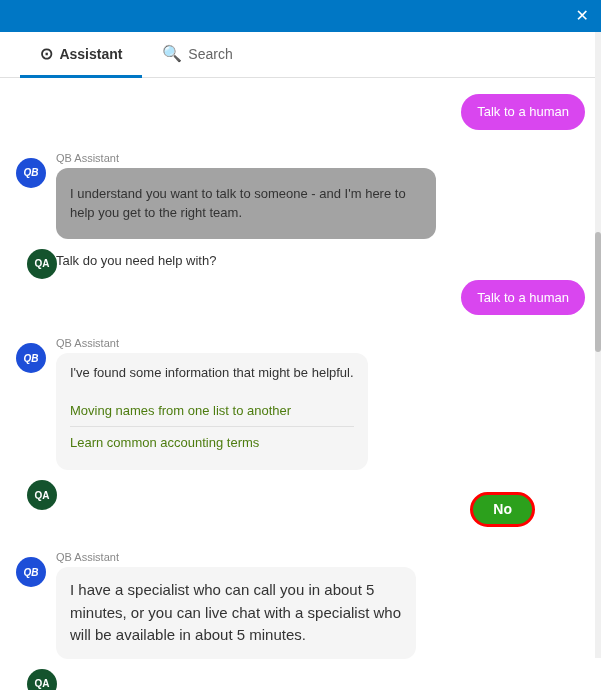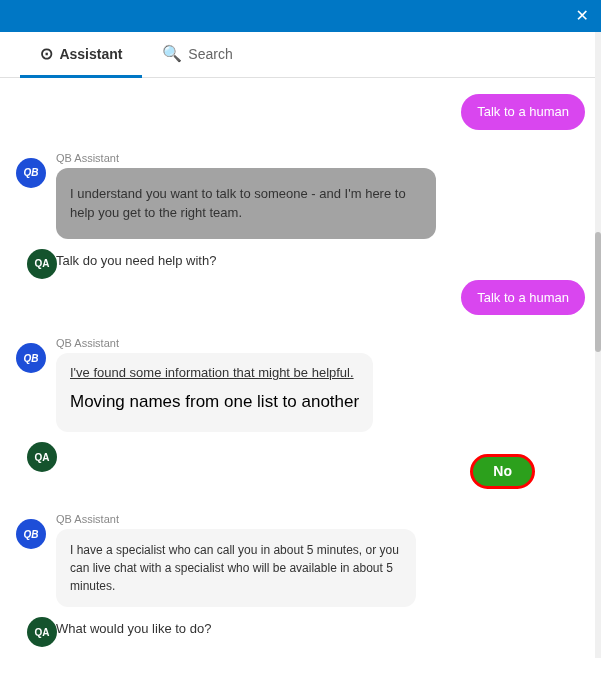--- a/index.html
+++ b/index.html
@@ -141,38 +141,38 @@
     .info-bubble {
       background: #f5f5f5;
       border-radius: 12px;
       padding: 12px 14px;
       max-width: 360px;
       font-size: 13px;
       color: #333;
     }
 
     .info-link {
-      color: #000000;
-      font-size: 17px;
+      color: #4d7c0f;
+      font-size: 13px;
       padding: 8px 0;
       border-bottom: 1px solid #e0e0e0;
       cursor: pointer;
       display: block;
     }
 
     .info-link:last-child {
       border-bottom: none;
     }
 
     .standalone-bubble {
       background: #f5f5f5;
       border-radius: 12px;
       padding: 12px 14px;
       max-width: 360px;
-      font-size: 12px;
+      font-size: 15px;
       color: #333;
       line-height: 1.5;
     }
 
     .question-row {
       display: flex;
       align-items: flex-start;
       margin-bottom: 12px;
       position: relative;
       padding-left: 40px;
@@ -262,42 +262,42 @@
   </div>
 
   <div class="msg-row user" style="margin-bottom:10px;">
     <div class="bubble user">Talk to a human</div>
   </div>
 
   <div class="msg-row bot" style="margin-bottom:10px;">
     <div class="bot-avatar">QB</div>
     <div class="sender-label">QB Assistant</div>
     <div class="info-bubble">
-      <div style="margin-bottom:4px; font-size:13px;text-decoration:underline;">I've found some information that might be helpful.</div>
+      <div style="margin-bottom:15px; font-size:13px;">I've found some information that might be helpful.</div>
       <a class="info-link">Moving names from one list to another</a>
+      <a class="info-link">Learn common accounting terms</a>
     </div>
   </div>
 
   <div class="question-row" style="margin-bottom:12px;">
     <div class="qa-avatar">QA</div>
   </div>
 
   <div class="no-row" style="position:relative; margin-bottom:12px;">
     <div class="bubble no-btn">No</div>
 
   </div>
 
   <div class="msg-row bot" style="margin-bottom:10px;">
     <div class="bot-avatar">QB</div>
     <div class="sender-label">QB Assistant</div>
     <div class="standalone-bubble">I have a specialist who can call you in about 5 minutes, or you can live chat with a specialist who will be available in about 5 minutes.</div>
   </div>
 
   <div class="question-row" style="margin-bottom:10px;">
     <div class="qa-avatar">QA</div>
-    <div class="question-text">What would you like to do?</div>
   </div>
 
 </div>
 
 <div class="scrollbar-track">
   <div class="scrollbar-thumb"></div>
 </div>
 
 </body></html>

